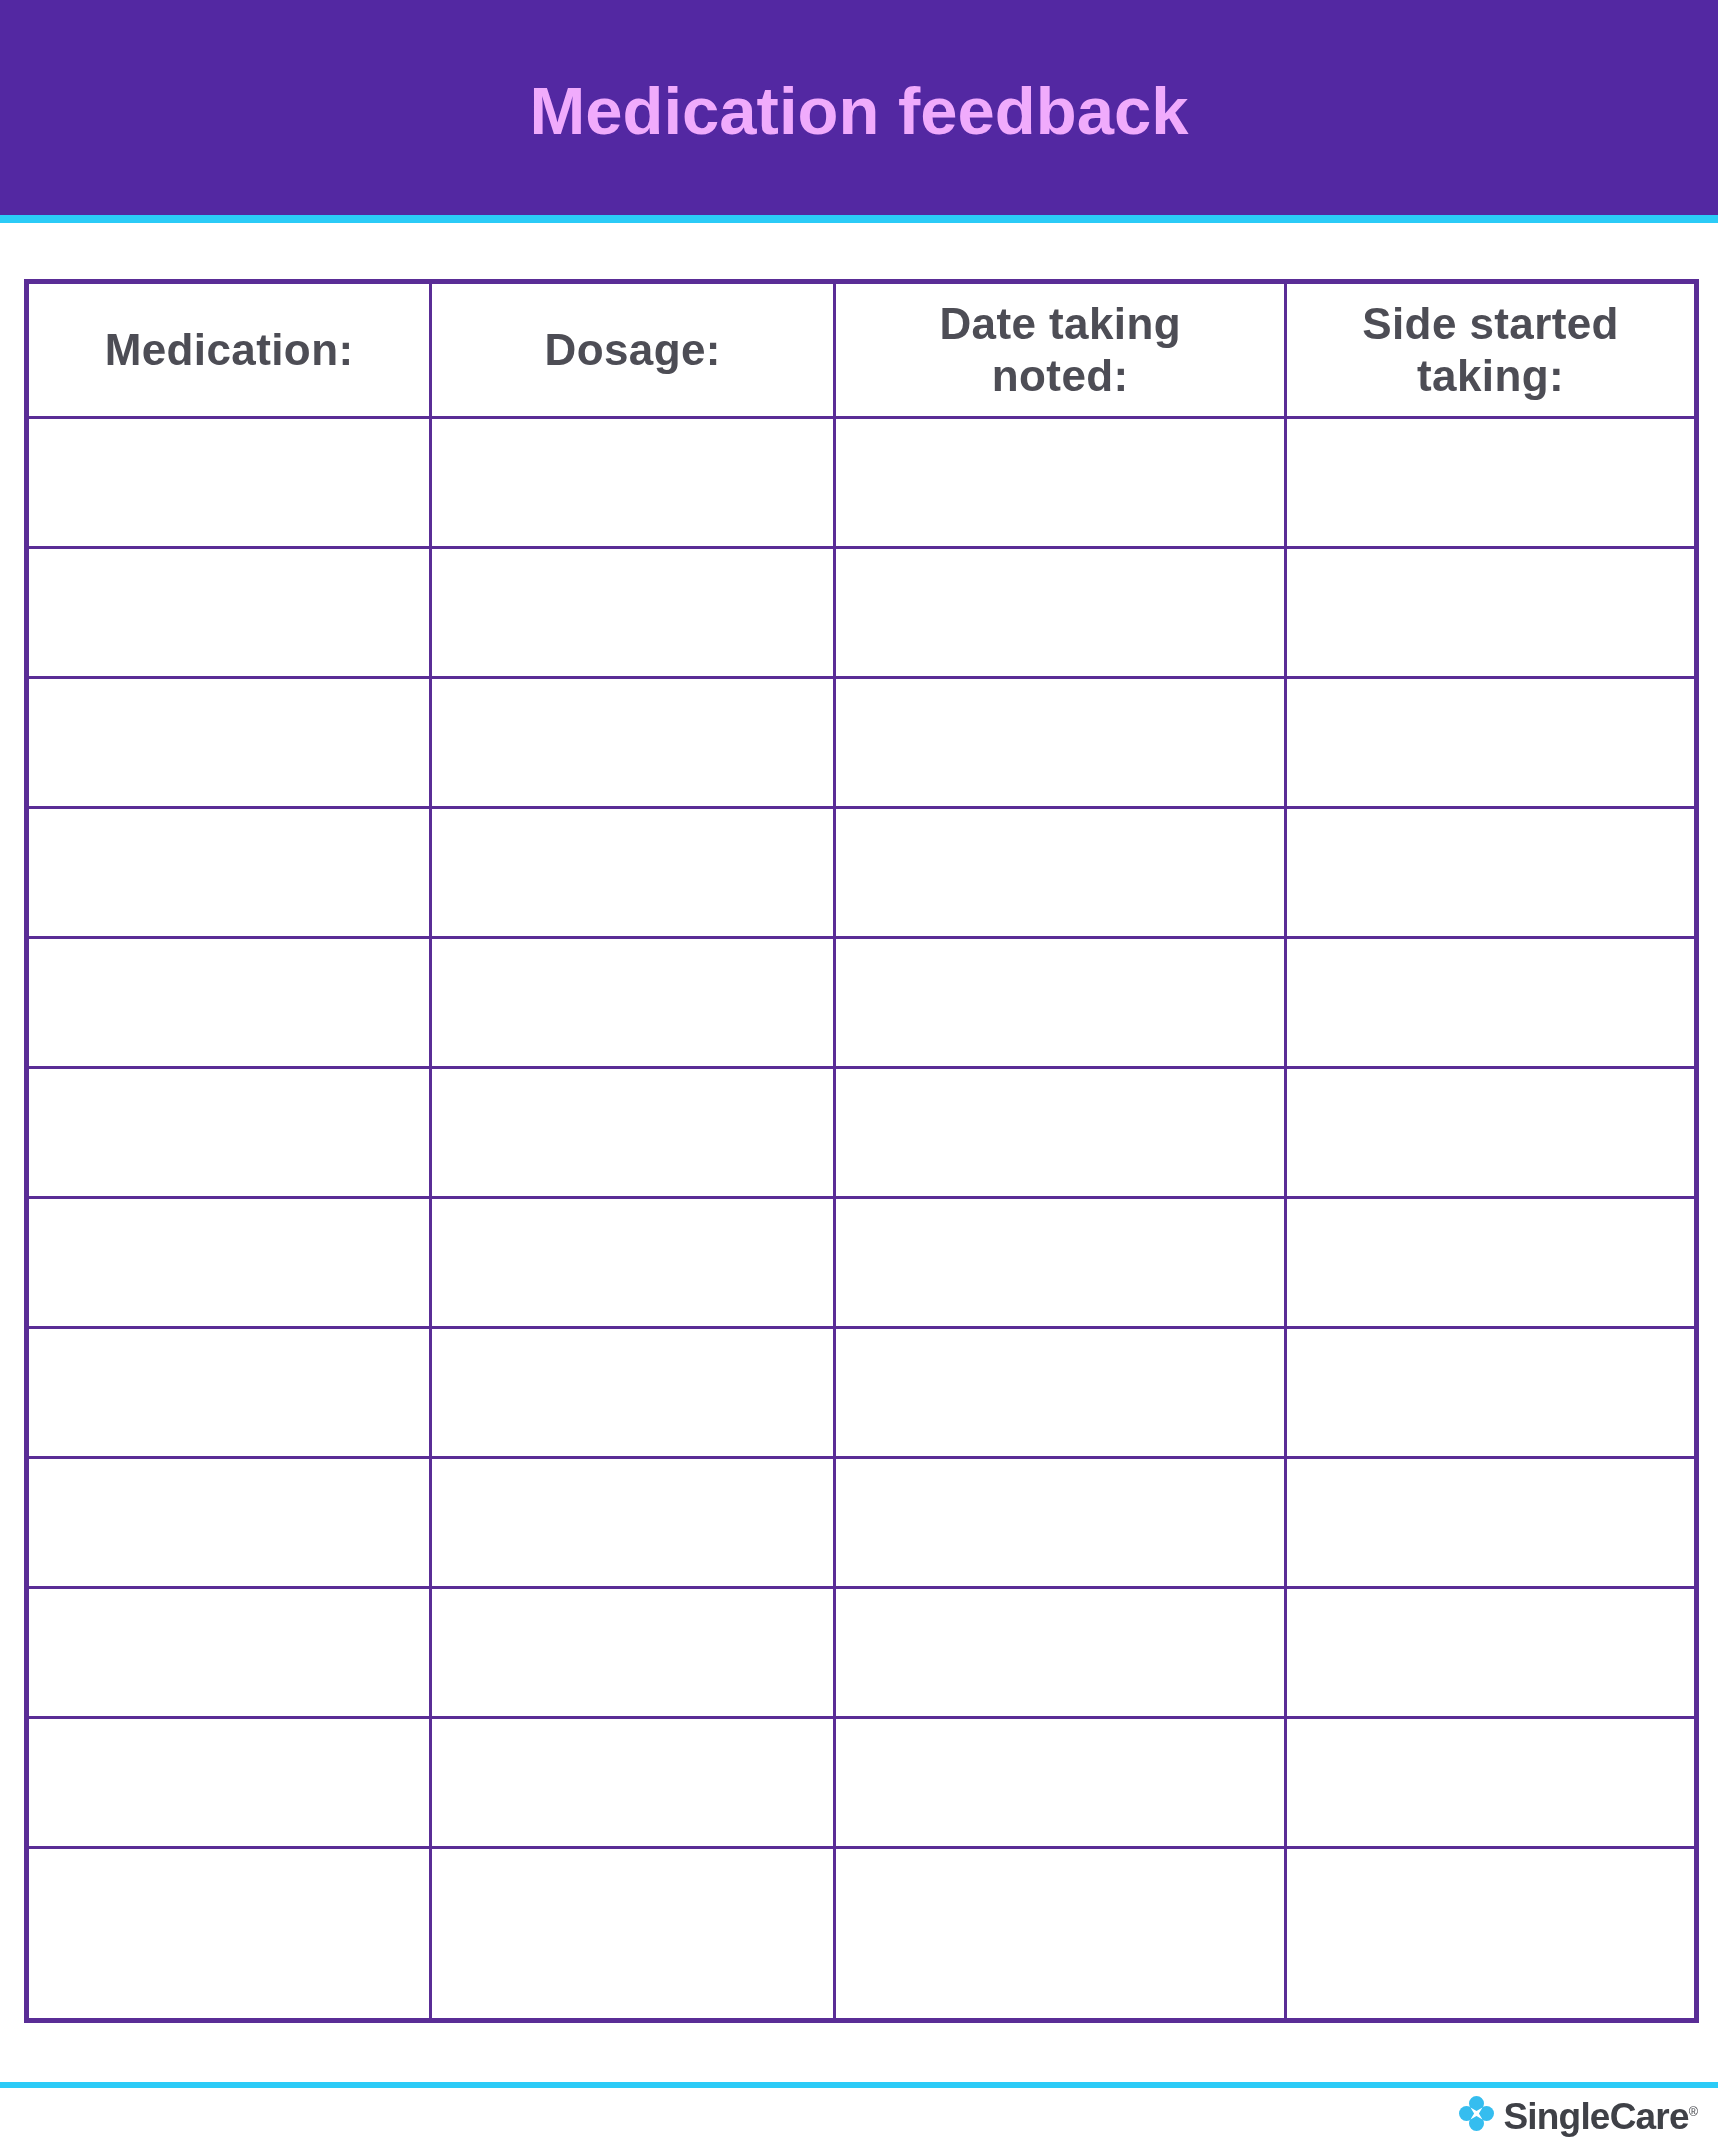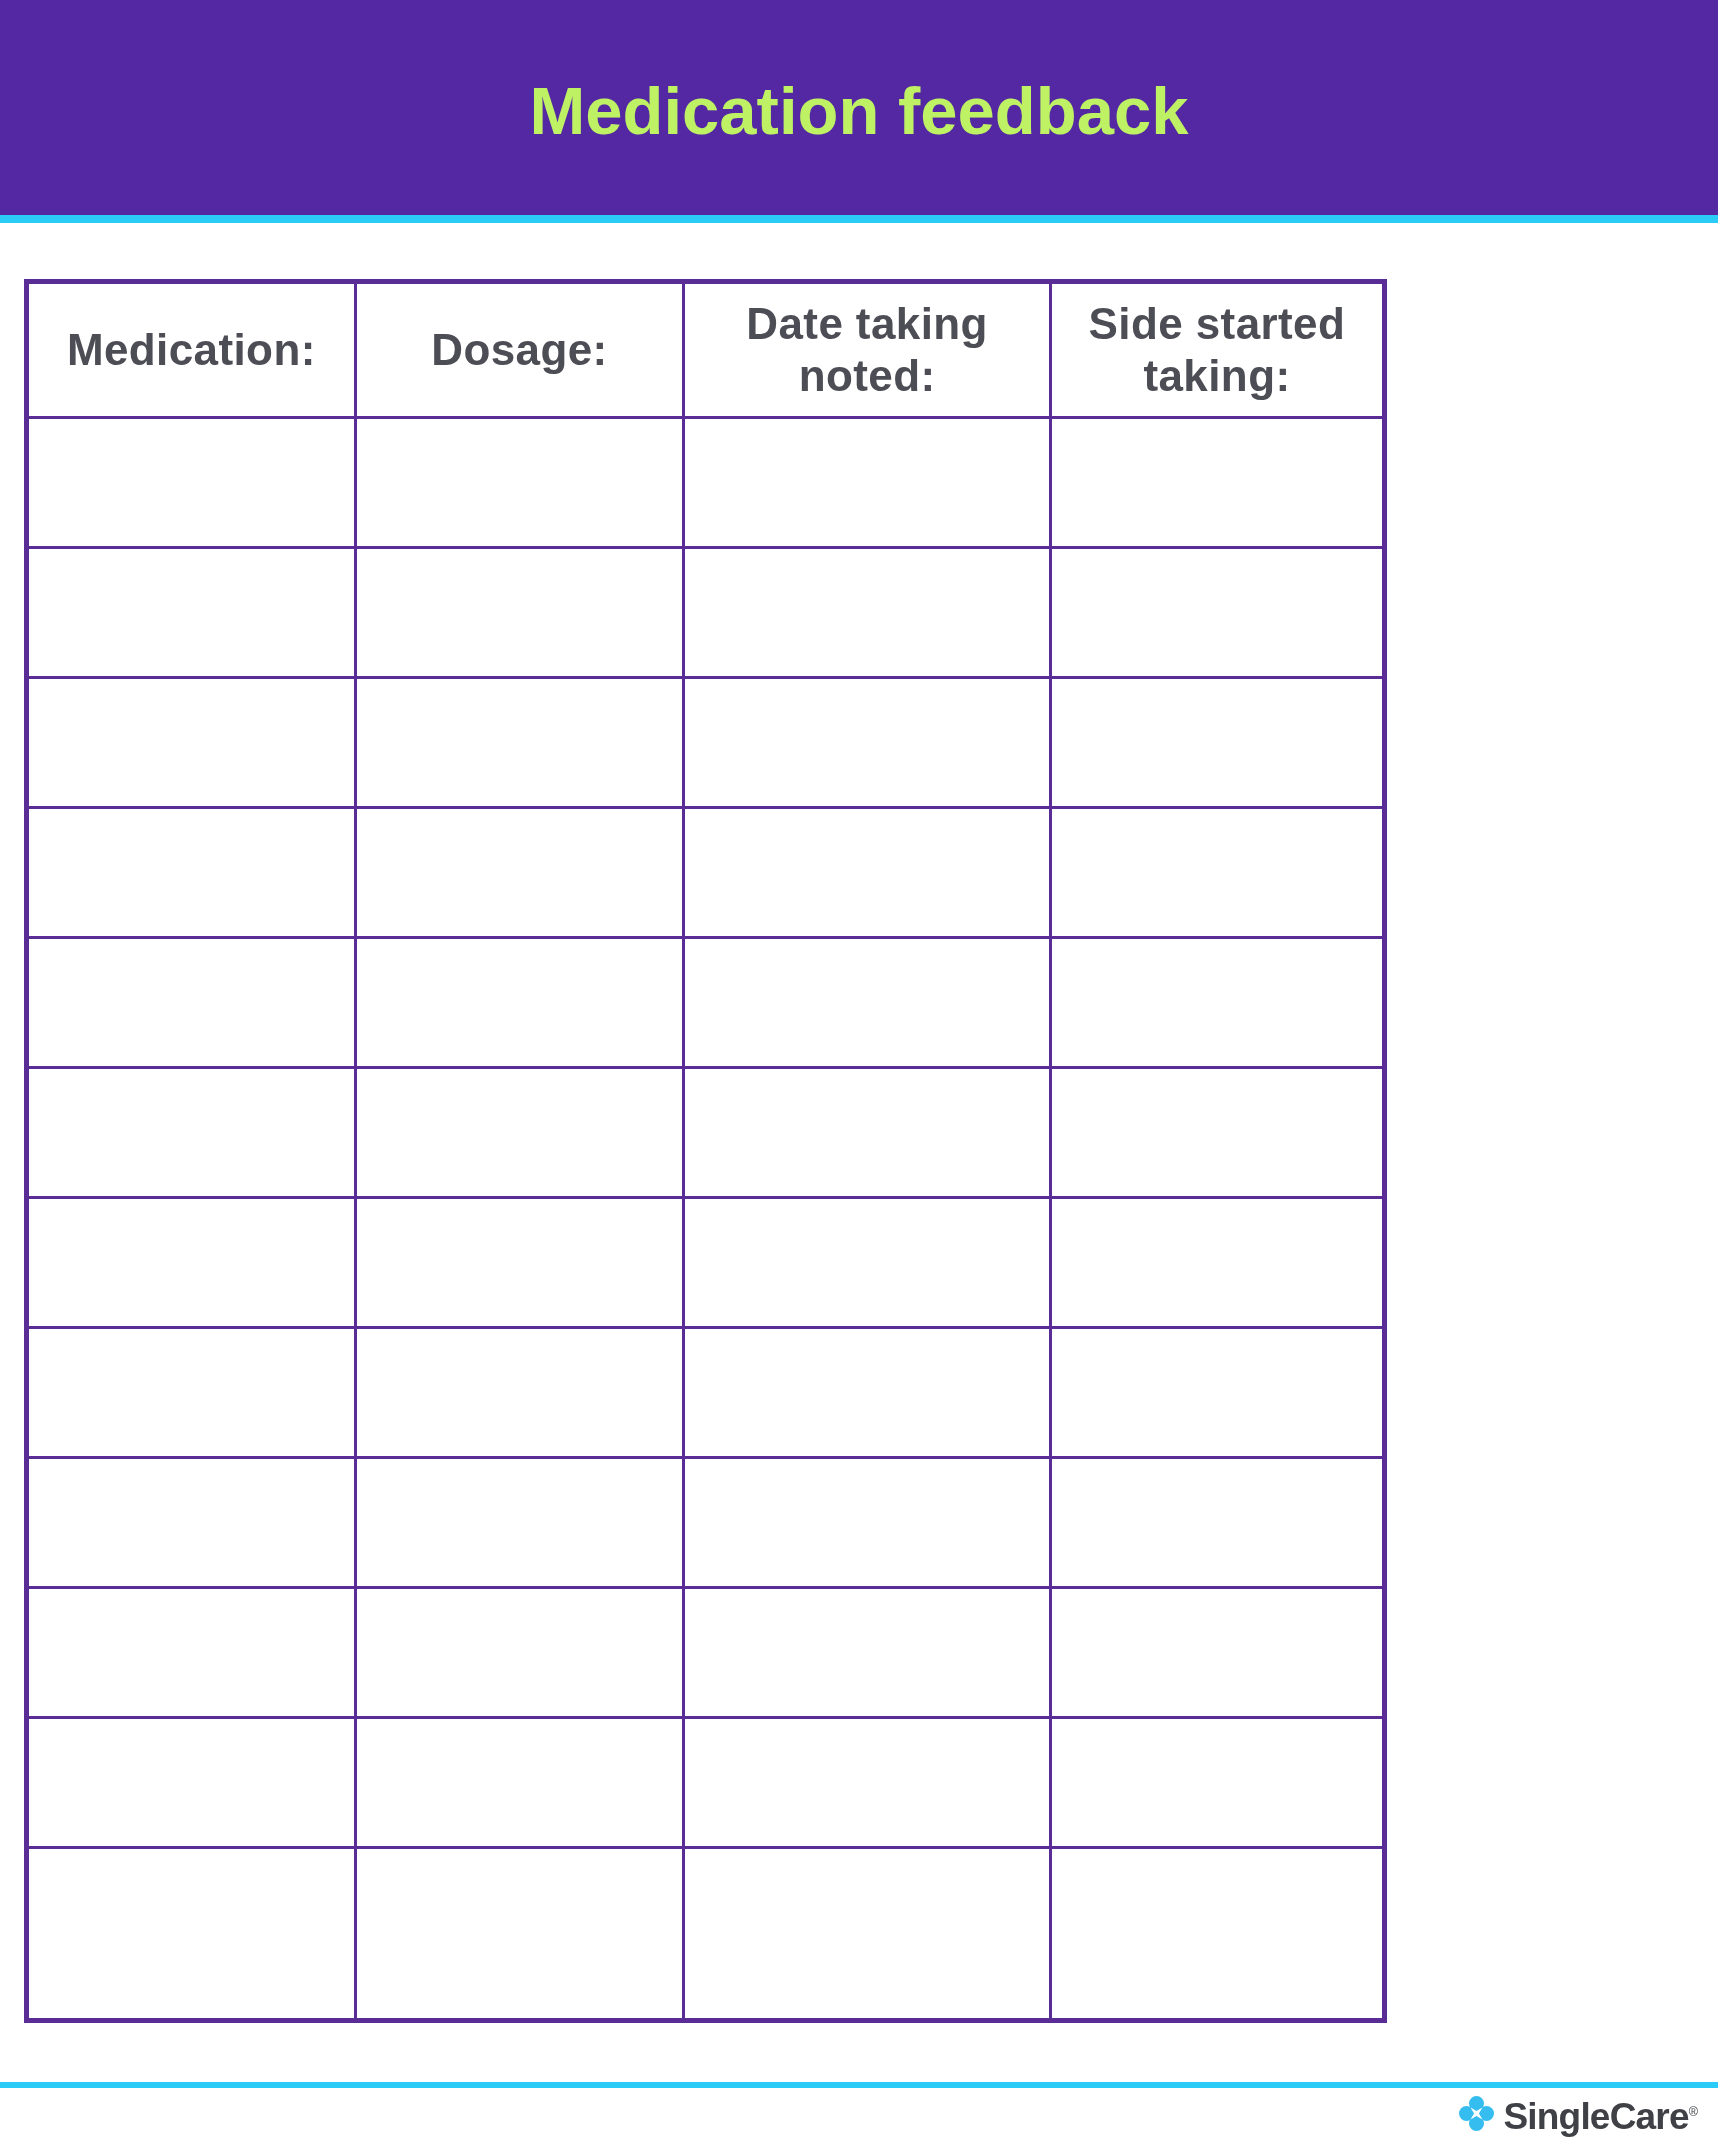--- a/index.html
+++ b/index.html
@@ -24,37 +24,37 @@
   .header-band{
     position:absolute;
     left:0; top:0;
     width:100%; height:215px;
     background:var(--purple-band);
     display:flex;
     align-items:center;
     justify-content:center;
   }
   .page-title{
-    color:#bef264;
+    color:#f0abfc;
     font-size:67px;
     font-weight:bold;
     letter-spacing:0px;
     padding-top:5px;
   }
   .header-accent{
     position:absolute;
     left:0; top:215px;
     width:100%; height:8.4px;
     background:var(--cyan);
   }
   
   table.form-table{
     position:absolute;
     left:24px; top:279px;
-    width:1363px; height:1744px;
+    width:1675px; height:1744px;
     border-collapse:collapse;
     table-layout:fixed;
     background:#ffffff;
   }
   table.form-table, table.form-table th, table.form-table td{
     border:3.4px solid var(--purple-line);
   }
   table.form-table{border-width:5px;}
   thead tr{height:136px;}
   th{

